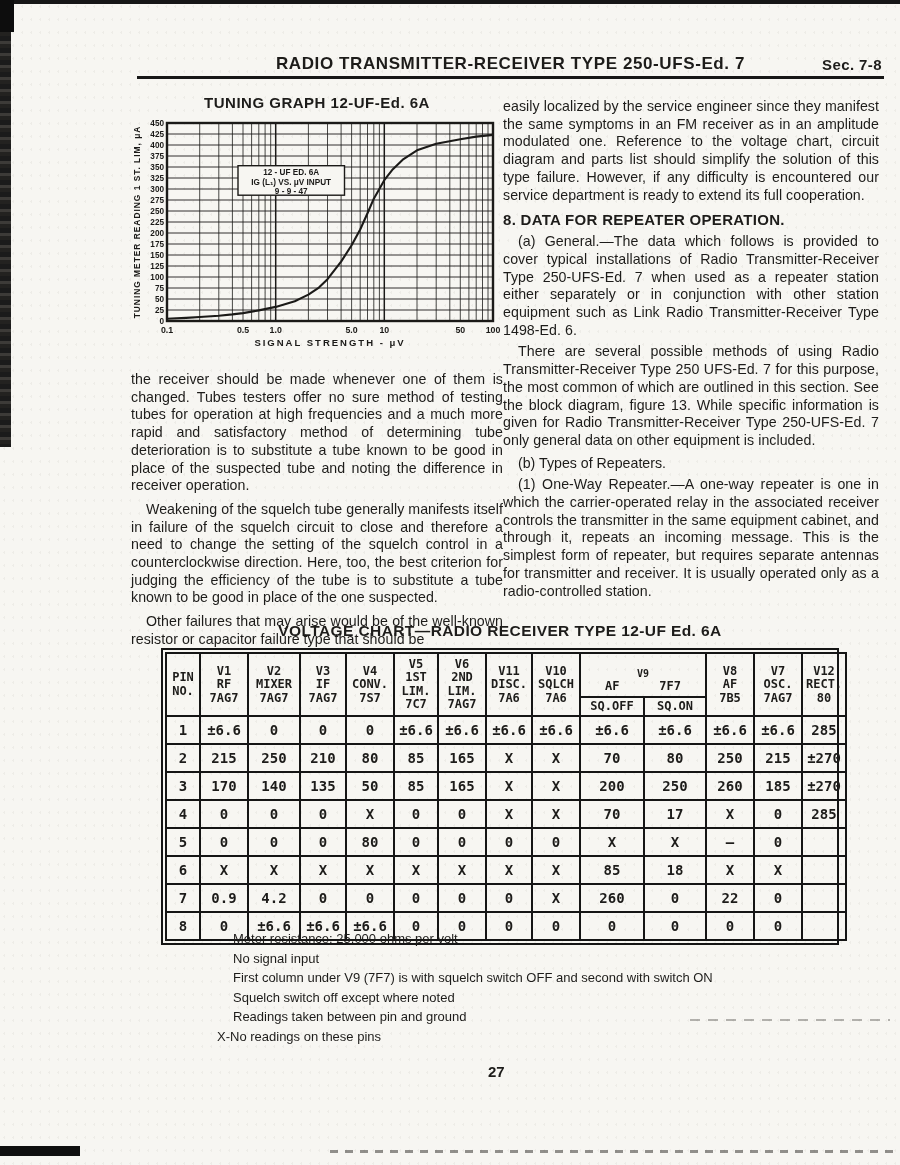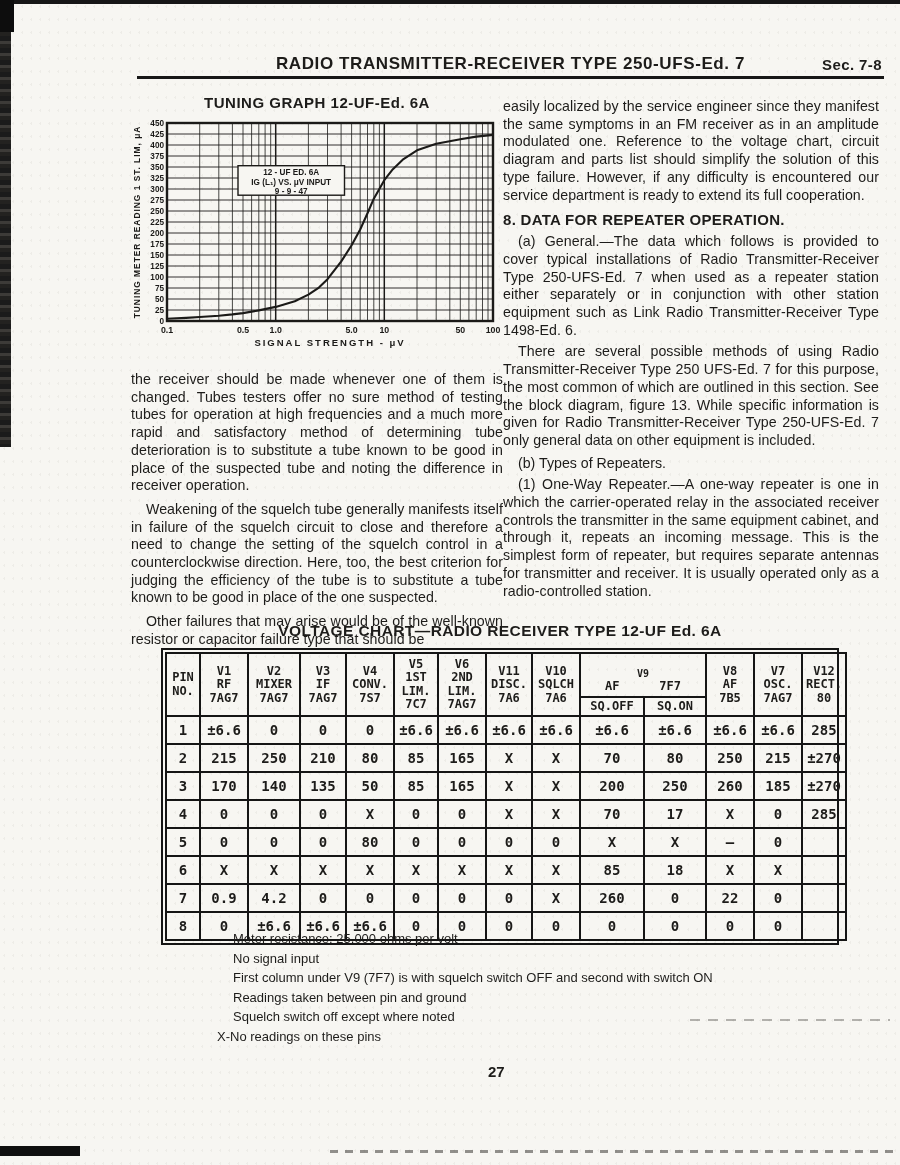--- a/index.html
+++ b/index.html
@@ -369,18 +369,18 @@
           <td></td>
         </tr>
       </tbody>
   </table>
 </div>
 
 <div class="notes" id="notes">
     <div class="note-line">Meter resistance: 25,000 ohms per volt</div>
     <div class="note-line">No signal input</div>
     <div class="note-line">First column under V9 (7F7) is with squelch switch OFF and second with switch ON</div>
+    <div class="note-line">Squelch switch off except where noted</div>
     <div class="note-line">Readings taken between pin and ground</div>
-    <div class="note-line">Squelch switch off except where noted</div>
     <div class="note-line note-flush">X-No readings on these pins</div>
   </div>
 
 <div class="page-number">27</div>
 
 </body></html>

